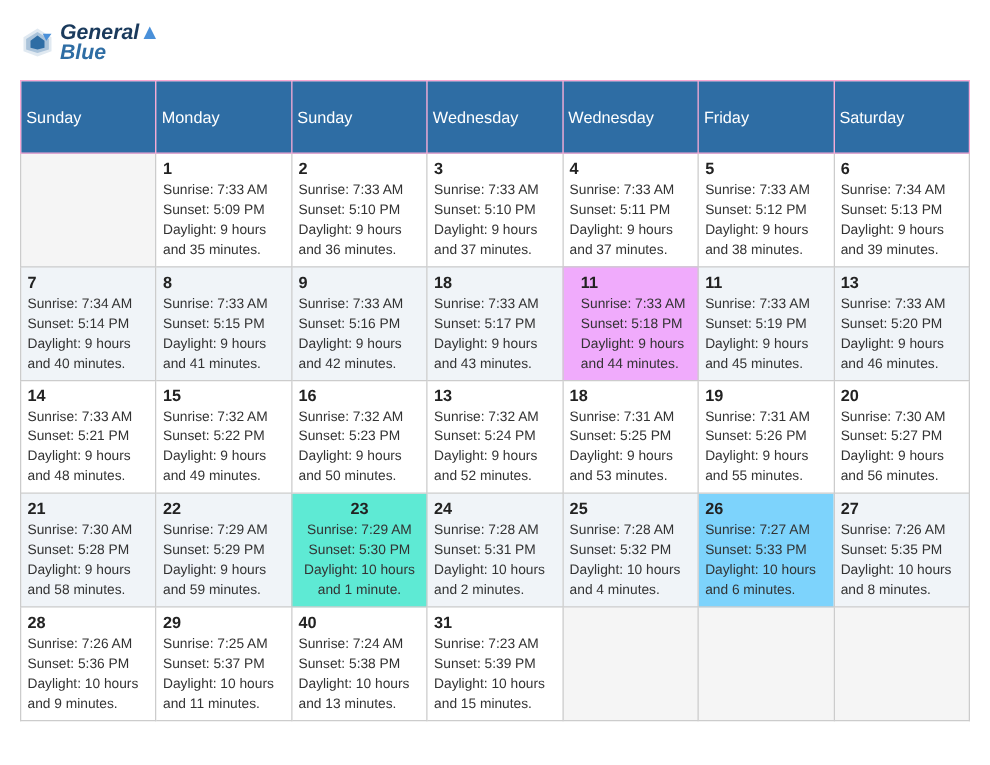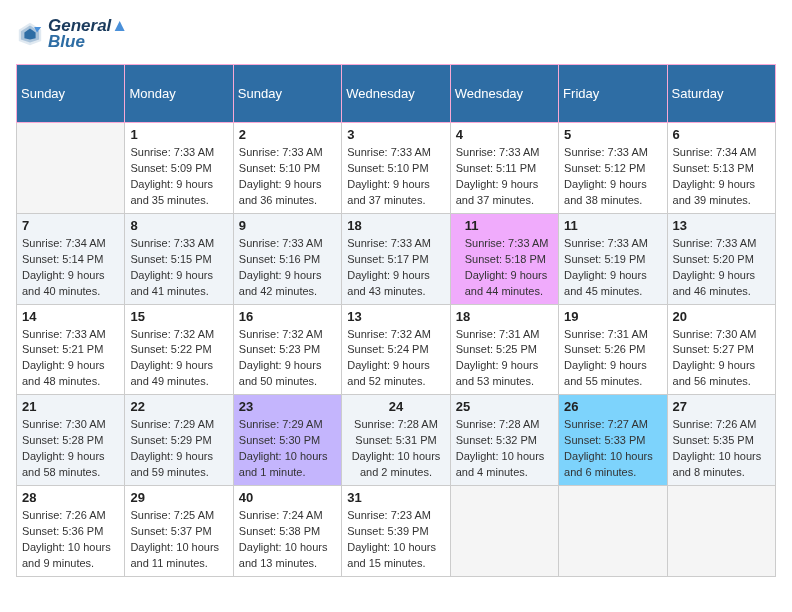--- a/index.html
+++ b/index.html
@@ -199,25 +199,25 @@
       </tr>
       <tr>
         <td style="background: rgb(240, 244, 248);">
           <div class="day-num">21</div>
           <div class="day-info">Sunrise: 7:30 AM<br>Sunset: 5:28 PM<br>Daylight: 9 hours<br>and 58 minutes.</div>
         </td>
         <td style="background: rgb(240, 244, 248);">
           <div class="day-num">22</div>
           <div class="day-info">Sunrise: 7:29 AM<br>Sunset: 5:29 PM<br>Daylight: 9 hours<br>and 59 minutes.</div>
         </td>
-        <td style="background: #c4b5fd;">
+        <td style="background: #5eead4; text-align: center;">
           <div class="day-num">23</div>
           <div class="day-info">Sunrise: 7:29 AM<br>Sunset: 5:30 PM<br>Daylight: 10 hours<br>and 1 minute.</div>
         </td>
-        <td style="background: rgb(240, 244, 248); text-align: center;">
+        <td style="background: rgb(240, 244, 248);">
           <div class="day-num">24</div>
           <div class="day-info">Sunrise: 7:28 AM<br>Sunset: 5:31 PM<br>Daylight: 10 hours<br>and 2 minutes.</div>
         </td>
         <td style="background: rgb(240, 244, 248); margin-top: 35px;">
           <div class="day-num">25</div>
           <div class="day-info">Sunrise: 7:28 AM<br>Sunset: 5:32 PM<br>Daylight: 10 hours<br>and 4 minutes.</div>
         </td>
         <td style="background: #7dd3fc;">
           <div class="day-num">26</div>
           <div class="day-info">Sunrise: 7:27 AM<br>Sunset: 5:33 PM<br>Daylight: 10 hours<br>and 6 minutes.</div>

